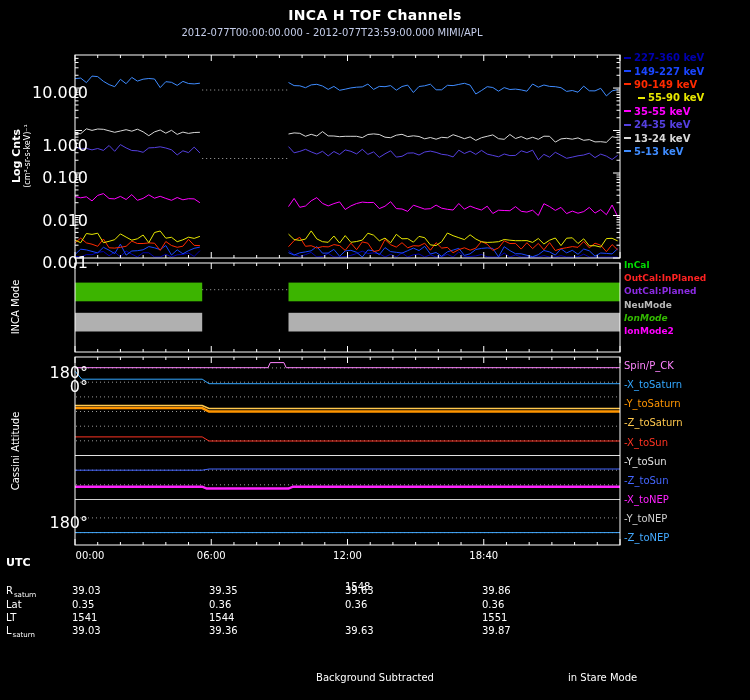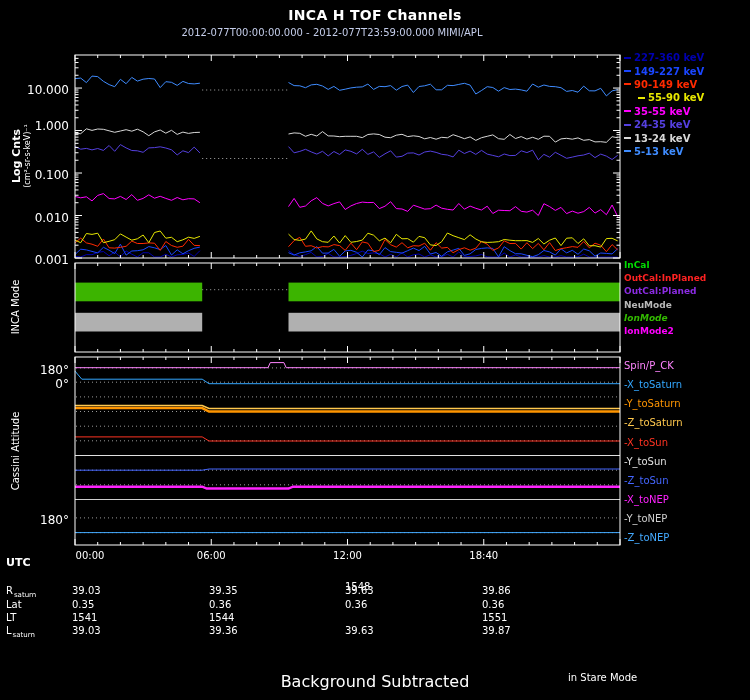--- a/index.html
+++ b/index.html
@@ -8,36 +8,36 @@
   #plot-svg{position:absolute;left:0;top:0;}
   .title{position:absolute;top:7px;left:0;width:750px;text-align:center;
          font-size:14px;font-weight:bold;letter-spacing:.3px;}
   .subtitle{position:absolute;top:27px;left:0;width:664px;text-align:center;font-size:10px;color:#c4cdea;}
   .ylab{position:absolute;white-space:nowrap;}
   .ylab-flux{left:21px;top:156px;transform:translate(-50%,-50%) rotate(-90deg);text-align:center;}
   .lab-main{font-size:11px;font-weight:bold;}
   .lab-units{font-size:8px;}
   .ylab-mode{left:15px;top:307px;transform:translate(-50%,-50%) rotate(-90deg);font-size:10px;}
   .ylab-att{left:15px;top:451px;transform:translate(-50%,-50%) rotate(-90deg);font-size:10px;}
-  .ytick{position:absolute;left:0;width:69px;text-align:right;font-size:12px;color:#fff;}
+  .ytick{position:absolute;left:0;width:69px;text-align:right;font-size:16px;color:#fff;padding-left:19px;}
   .xtick{position:absolute;width:36px;text-align:center;font-size:10px;color:#fff;}
   .legend{position:absolute;}
   .legend-entry{white-space:nowrap;}
   .flux-legend{left:624px;top:51px;}
   .fl-entry{height:13.4px;font-size:10px;font-weight:bold;display:flex;align-items:center;}
   .swatch{display:inline-block;width:7px;height:2px;margin-right:3px;flex:none;}
   .mode-legend{left:624px;top:260px;}
   .ml-entry{height:13.2px;font-size:9px;font-weight:bold;}
   .att-legend{left:624px;top:356px;}
   .al-entry{height:19.15px;font-size:10px;display:flex;align-items:center;}
   .utc{position:absolute;left:6px;top:556px;font-size:11px;font-weight:bold;}
   .eph-val{position:absolute;font-size:10px;}
   .eph-label{position:absolute;font-size:10px;}
   .eph-label .sub{font-size:7px;position:relative;top:3px;margin-left:1px;}
-  .footer-center{position:absolute;left:0;top:672px;width:750px;text-align:center;font-size:16px;}
+  .footer-center{position:absolute;left:0;top:672px;width:750px;text-align:center;font-size:10px;}
   .footer-right{position:absolute;left:568px;top:672px;font-size:10px;}
 </style>
 </head>
 <body>
 
 <div class="screen" id="screen">
 
   <svg id="plot-svg" width="750" height="700">
       <g>
         <line x1="76" x2="619" y1="367.9" y2="367.9" stroke="#999" stroke-dasharray="1 3" stroke-width="1"></line>
@@ -359,21 +359,21 @@
       <div class="eph-val" style="left: 72px; top: 625px;">39.03</div>
       <div class="eph-val" style="left: 209px; top: 625px;">39.36</div>
       <div class="eph-val" style="left: 345px; top: 625px;">39.63</div>
       <div class="eph-val" style="left: 482px; top: 625px;">39.87</div>
     </div>
 
   <div class="footer-center">Background Subtracted</div>
   <div class="footer-right">in Stare Mode</div>
 
 <div class="ytick" style="top: 83.0598px;">10.000</div>
-    <div class="ytick" style="top: 119px;">1.000</div>
+    <div class="ytick" style="top: 136px;">1.000</div>
     <div class="ytick" style="top: 168.03px;">0.100</div>
     <div class="ytick" style="top: 210.515px;">0.010</div>
     <div class="ytick" style="top: 253px;">0.001</div>
     <div class="ytick" style="top: 362.904px;">180°</div>
     <div class="ytick" style="top: 377.192px;">0°</div>
     <div class="ytick" style="top: 512.928px;">180°</div>
     <div class="xtick" style="left: 72px; top: 550px;">00:00</div>
     <div class="xtick" style="left: 193.25px; top: 550px;">06:00</div>
     <div class="xtick" style="left: 329.5px; top: 550px;">12:00</div>
     <div class="xtick" style="left: 465.75px; top: 550px;">18:40</div>

